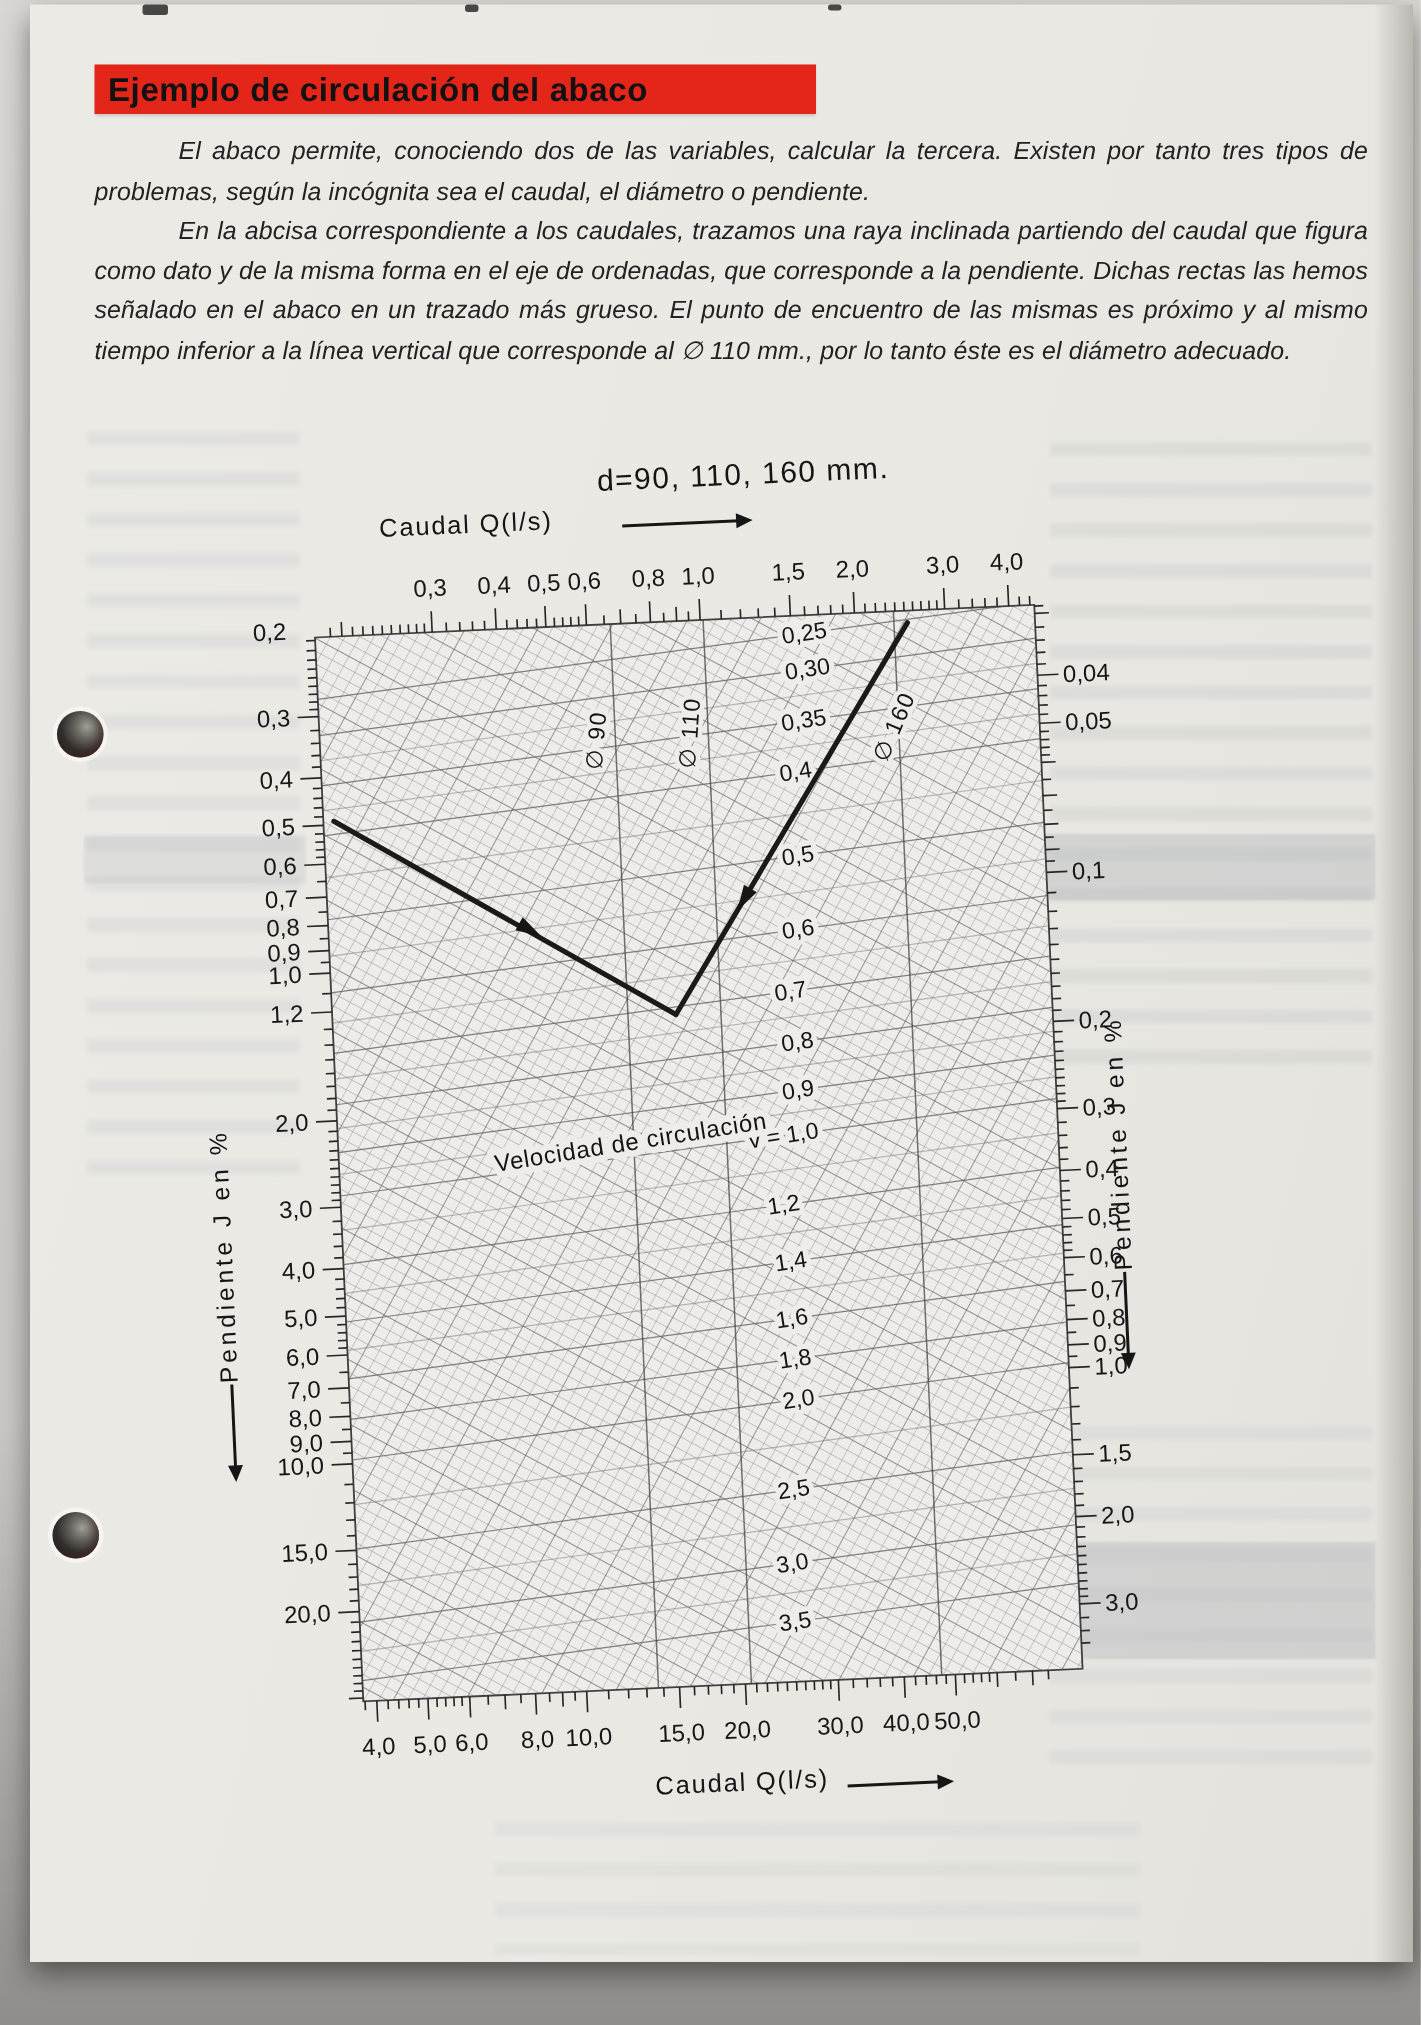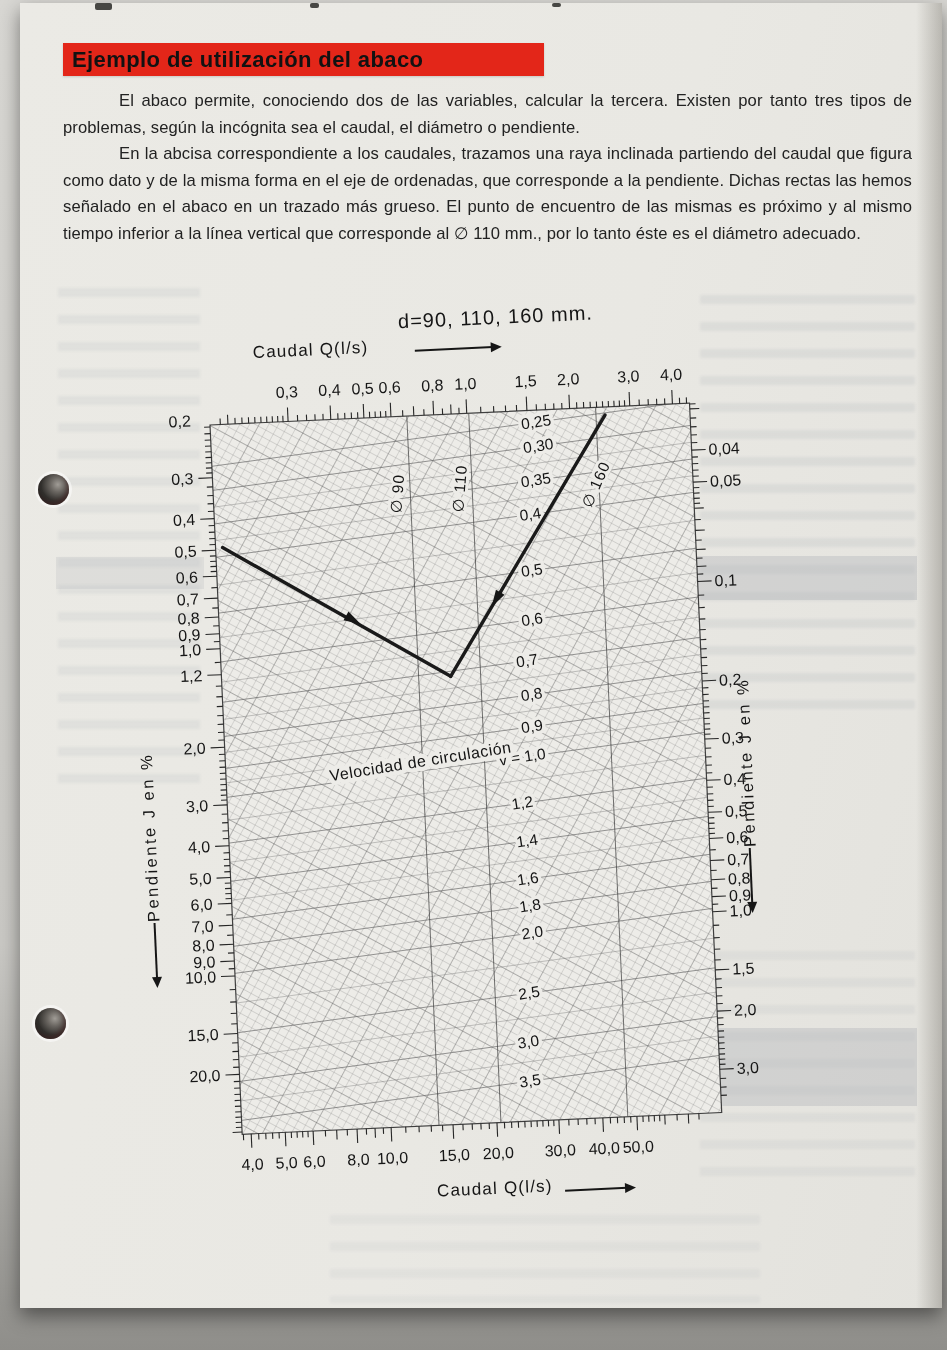--- a/index.html
+++ b/index.html
@@ -15,21 +15,21 @@
     background:radial-gradient(circle at 64% 34%, #a09c96 0%, #6b6762 26%, #32302d 58%, #191817 100%);
     box-shadow:0 0 0 3px rgba(255,255,255,.5), inset -2px -3px 4px rgba(70,35,35,.55);}
   .ghost{position:absolute;filter:blur(1.4px);
     background:repeating-linear-gradient(180deg, rgba(128,138,152,.25) 0px, rgba(128,138,152,.25) 9px, rgba(0,0,0,0) 9px, rgba(0,0,0,0) 27px);}
   .band{position:absolute;background:rgba(175,178,183,.38);filter:blur(.6px);}
   .title-banner{position:absolute;left:43px;top:40px;width:481px;height:33px;background:#e32619;
     box-shadow:0 1px 2px rgba(0,0,0,.15);}
   .title-banner span{display:block;padding:4px 0 0 9px;font-size:22px;font-weight:700;color:#121212;letter-spacing:.4px;}
   .body-text{position:absolute;left:43px;top:85px;width:849px;font-size:16.6px;line-height:26.6px;
     color:#222;text-align:justify;letter-spacing:.1px;}
-  .body-text p{margin:0;text-indent:56px;}
+  .body-text p{margin:0;text-indent:56px;font-style:italic;}
   
   #chart{position:absolute;left:190px;top:422px;width:480px;height:710px;
     transform:rotate(-2.6deg);transform-origin:0 0;}
   #chart .subtitle{position:absolute;left:120px;top:-106px;width:340px;text-align:center;
     font-size:20px;color:#151515;letter-spacing:1px;white-space:nowrap;}
   .htitle{position:absolute;font-size:17px;color:#151515;letter-spacing:1.2px;white-space:nowrap;}
   .vtitle{position:absolute;writing-mode:vertical-rl;transform:rotate(180deg);
     font-size:16.5px;color:#151515;letter-spacing:2.5px;white-space:nowrap;}
   .harrow{position:absolute;height:2.2px;background:#161616;}
   .harrow::after{content:"";position:absolute;right:-9px;top:-4.4px;border-left:11px solid #161616;
@@ -55,21 +55,21 @@
   <div class="ghost" style="left:310px;top:1212px;width:430px;height:88px;opacity:.3"></div>
   <div class="ghost" style="left:680px;top:948px;width:215px;height:228px;opacity:.35"></div>
   <div class="band" style="left:675px;top:553px;width:222px;height:44px"></div>
   <div class="band" style="left:675px;top:1025px;width:222px;height:78px"></div>
   <div class="band" style="left:36px;top:554px;width:148px;height:32px;opacity:.6"></div>
 
   <div class="hole" style="left:18px;top:471px"></div>
   <div class="hole" style="left:15px;top:1005px"></div>
 
   <div class="title-banner">
-    <span>Ejemplo de utilización del abaco</span>
+    <span>Ejemplo de circulación del abaco</span>
   </div>
 
   <div class="body-text">
     <p>El abaco permite, conociendo dos de las variables, calcular la tercera. Existen por tanto tres tipos de problemas, según la incógnita sea el caudal, el diámetro o pendiente.</p>
     <p>En la abcisa correspondiente a los caudales, trazamos una raya inclinada partiendo del caudal que figura como dato y de la misma forma en el eje de ordenadas, que corresponde a la pendiente. Dichas rectas las hemos señalado en el abaco en un trazado más grueso. El punto de encuentro de las mismas es próximo y al mismo tiempo inferior a la línea vertical que corresponde al ∅ 110 mm., por lo tanto éste es el diámetro adecuado.</p>
   </div>
 
   <div id="chart">
     <span class="subtitle">d=90, 110, 160 mm.</span>
 

